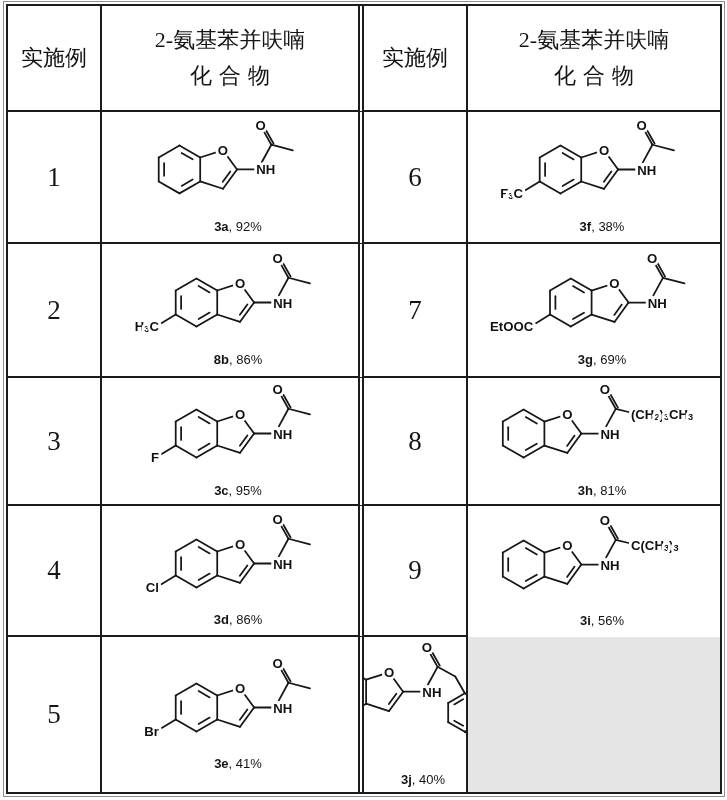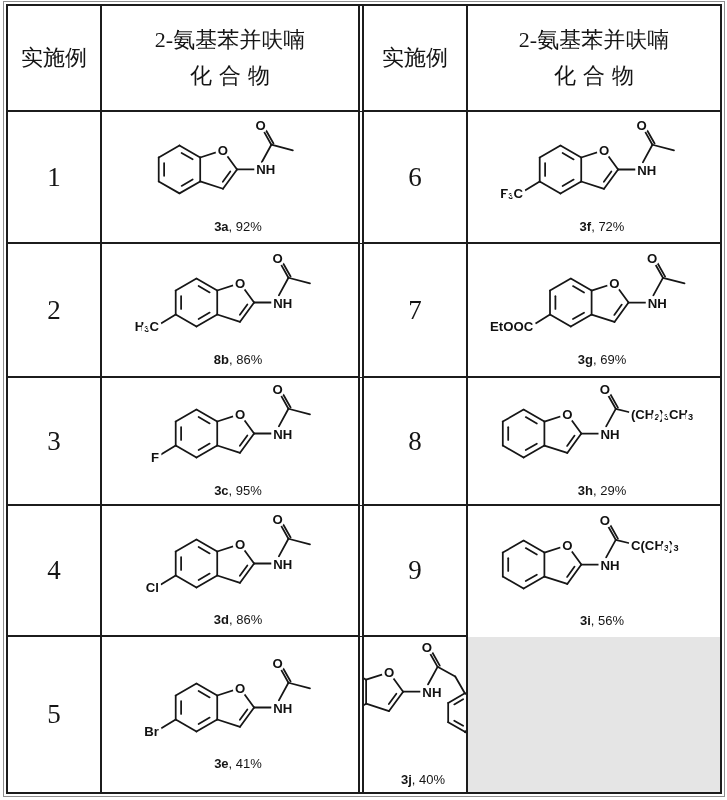--- a/index.html
+++ b/index.html
@@ -118,21 +118,21 @@
           <line x1="207.2" y1="31" x2="196.2" y2="11.5"></line>
           <line x1="209.89999999999998" y1="29.5" x2="198.89999999999998" y2="10"></line>
           <line x1="207.2" y1="31" x2="234.2" y2="38"></line>
           <line x1="66" y1="77" x2="48" y2="88"></line>
           <text x="45" y="91" text-anchor="end" dominant-baseline="central"><tspan>F</tspan><tspan class="sub" dy="4.5">3</tspan><tspan dy="-4.5">C</tspan></text>
           <text x="146.6" y="37.8" text-anchor="middle" dominant-baseline="central"><tspan>O</tspan></text>
           <text x="188.2" y="62" text-anchor="start" dominant-baseline="central"><tspan>NH</tspan></text>
           <text x="193.7" y="6" text-anchor="middle" dominant-baseline="central"><tspan>O</tspan></text>
         </g>
       </svg>
-      <div class="slabel"><b>3f</b><span>, 72%</span></div>
+      <div class="slabel"><b>3f</b><span>, 38%</span></div>
     </div>
     <div class="cell ex">
       <span>2</span>
     </div>
     <div class="cell comp">
       <svg class="structure" viewBox="0 0 268 122" width="214">
         <g>
           <line x1="92" y1="32" x2="118" y2="47"></line>
           <line x1="118" y1="47" x2="118" y2="77"></line>
           <line x1="118" y1="77" x2="92" y2="92"></line>
@@ -253,21 +253,21 @@
           <line x1="165.2" y1="53" x2="177.2" y2="31"></line>
           <line x1="177.2" y1="31" x2="166.2" y2="11.5"></line>
           <line x1="179.89999999999998" y1="29.5" x2="168.89999999999998" y2="10"></line>
           <line x1="177.2" y1="31" x2="193.2" y2="35"></line>
           <text x="196.2" y="37" text-anchor="start" dominant-baseline="central"><tspan>(CH</tspan><tspan class="sub" dy="4.5">2</tspan><tspan dy="-4.5">)</tspan><tspan class="sub" dy="4.5">3</tspan><tspan dy="-4.5">CH</tspan><tspan class="sub" dy="4.5">3</tspan></text>
           <text x="116.6" y="37.8" text-anchor="middle" dominant-baseline="central"><tspan>O</tspan></text>
           <text x="158.2" y="62" text-anchor="start" dominant-baseline="central"><tspan>NH</tspan></text>
           <text x="163.7" y="6" text-anchor="middle" dominant-baseline="central"><tspan>O</tspan></text>
         </g>
       </svg>
-      <div class="slabel"><b>3h</b><span>, 29%</span></div>
+      <div class="slabel"><b>3h</b><span>, 81%</span></div>
     </div>
     <div class="cell ex">
       <span>4</span>
     </div>
     <div class="cell comp">
       <svg class="structure" viewBox="0 0 268 122" width="214">
         <g>
           <line x1="92" y1="32" x2="118" y2="47"></line>
           <line x1="118" y1="47" x2="118" y2="77"></line>
           <line x1="118" y1="77" x2="92" y2="92"></line>

